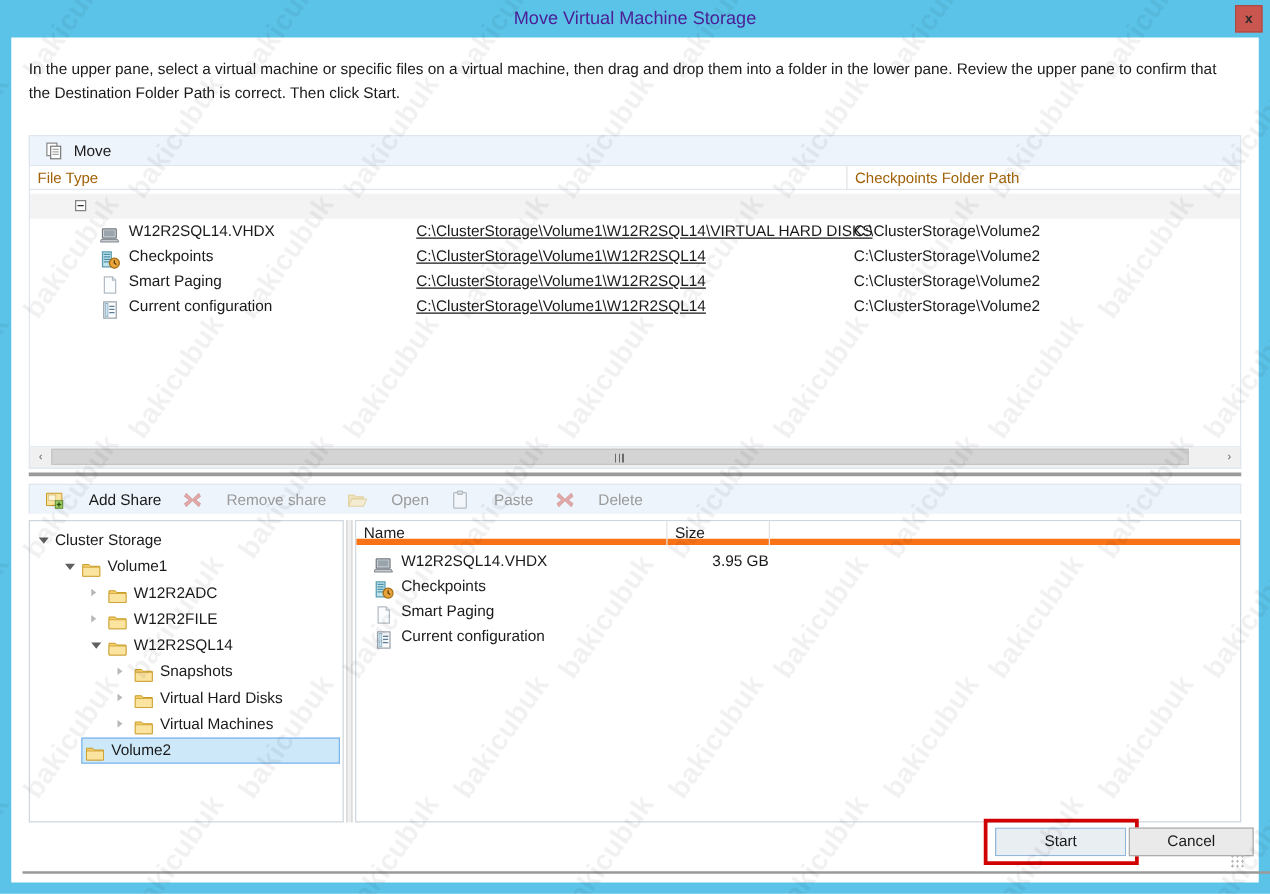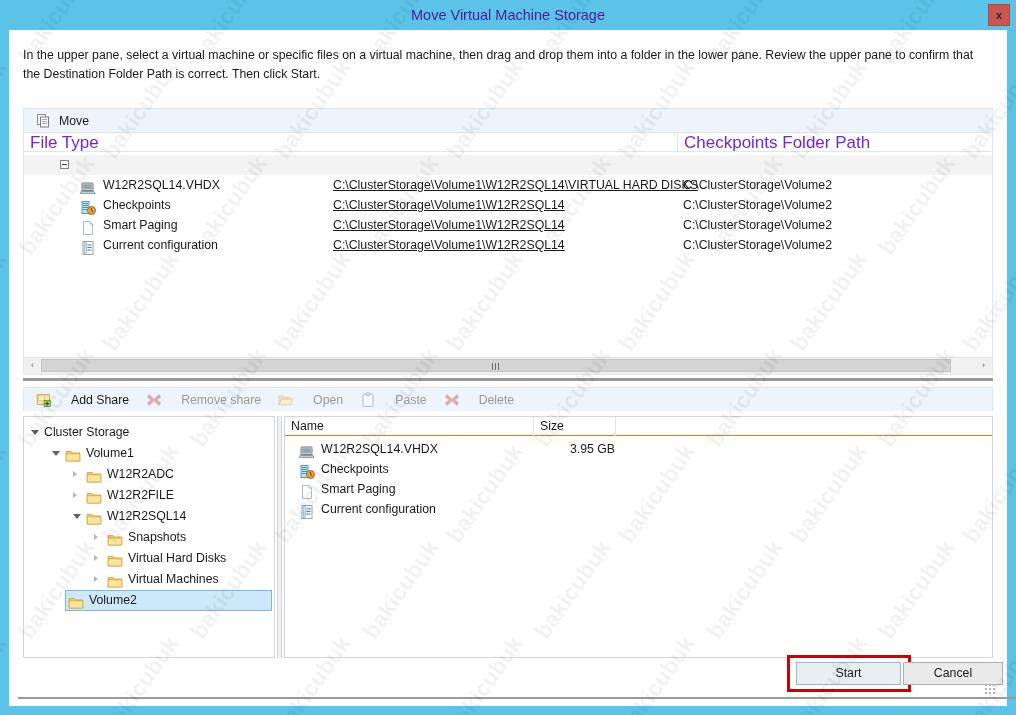--- a/index.html
+++ b/index.html
@@ -114,22 +114,22 @@
   }
   #upper-header {
     position: absolute;
     left: 0; top: 0; width: 970px; height: 19px;
     background: #ffffff;
     border-bottom: 1px solid #dfe6ee;
   }
   #upper-header .th {
     position: absolute;
     top: 0; height: 19px;
-    font-size: 17px;
-    color: #6d28d9;
+    font-size: 12px;
+    color: #a16207;
     line-height: 19px;
     padding-left: 6px;
     border-left: 1px solid #e3e3e3;
   }
   #upper-header .th.first { border-left: none; }
 
   .urow {
     position: absolute;
     left: 0; width: 970px; height: 20px;
     font-size: 12.3px;
@@ -279,21 +279,21 @@
     left: 275px; top: 386px;
     width: 709px; height: 242px;
     background: #ffffff;
     border: 1px solid #cfd6dd;
     overflow: hidden;
   }
   #file-header {
     position: absolute;
     left: 0; top: 0; width: 709px; height: 19px;
     background: #ffffff;
-    border-bottom: 1px solid #f97316;
+    border-bottom: 5px solid #f97316;
   }
   #file-header .th {
     position: absolute; top: 0; height: 19px;
     font-size: 12.3px; color: #1a1a1a; line-height: 19px;
     padding-left: 6px;
     border-left: 1px solid #e3e3e3;
   }
   #file-header .th.first { border-left: none; }
   .frow {
     position: absolute;

